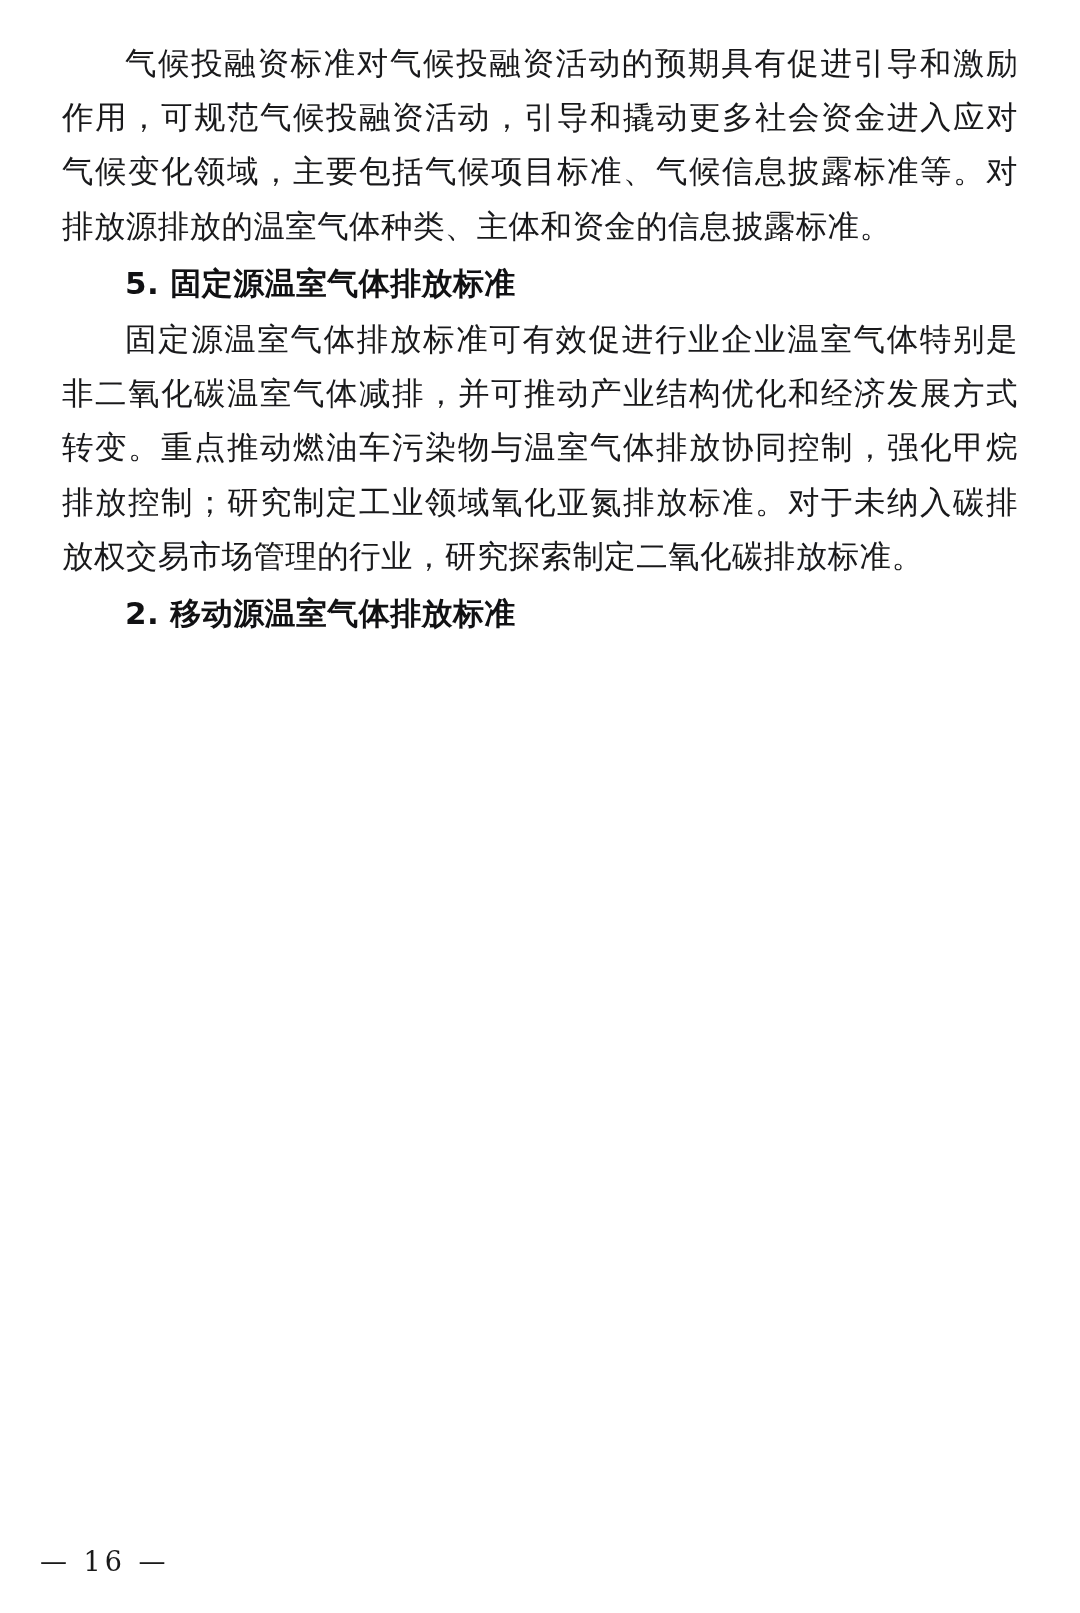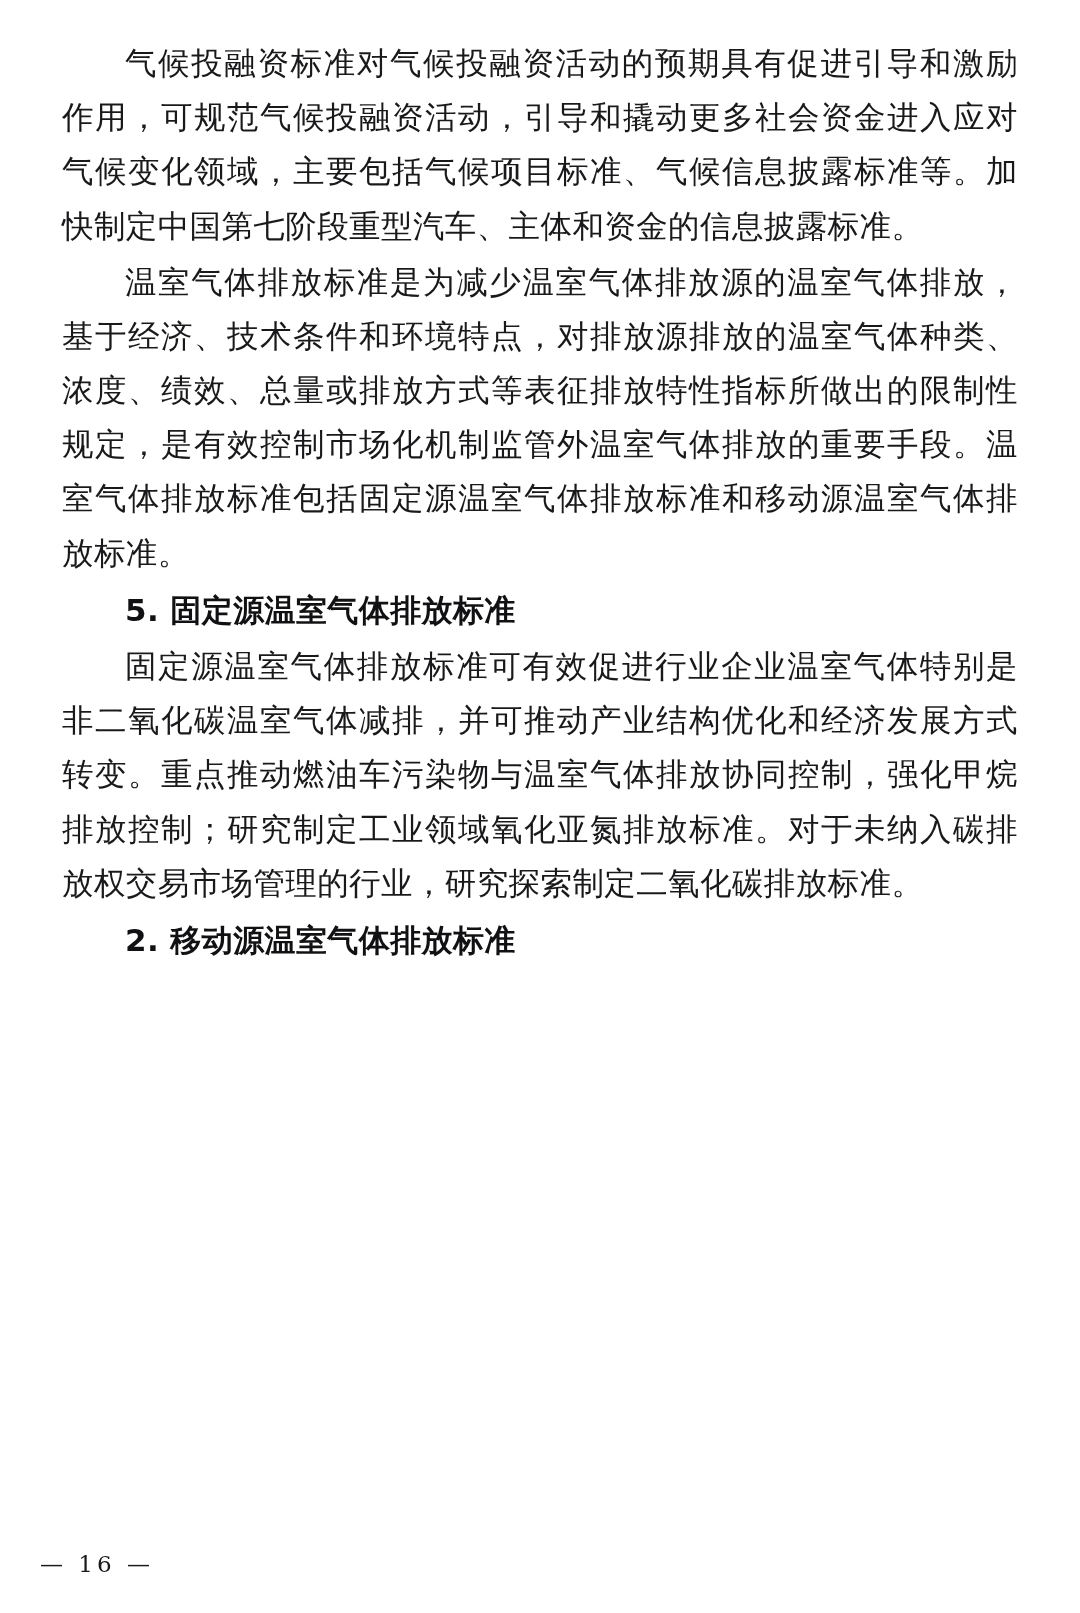--- a/index.html
+++ b/index.html
@@ -56,35 +56,34 @@
   }
   .footer {
     position: absolute;
     left: 0;
     right: 0;
     bottom: 36px;
     text-align: left;
     padding-left: 40px;
   }
   .page-number {
-    font-size: 23px;
+    font-size: 27px;
     color: #1a1a1a;
     letter-spacing: 4px;
     font-family: "DejaVu Serif", "Liberation Serif", serif;
   }
 </style>
 </head>
 <body>
 
 <div class="page">
 
-  <p class="para indent">气候投融资标准对气候投融资活动的预期具有促进引导和激励作用，可规范气候投融资活动，引导和撬动更多社会资金进入应对气候变化领域，主要包括气候项目标准、气候信息披露标准等。加快制定中国第七阶段重型汽车、主体和资金的信息披露标准。</p>
+  <p class="para indent">气候投融资标准对气候投融资活动的预期具有促进引导和激励作用，可规范气候投融资活动，引导和撬动更多社会资金进入应对气候变化领域，主要包括气候项目标准、气候信息披露标准等。对排放源排放的温室气体种类、主体和资金的信息披露标准。</p>
 
 
-  <p class="para indent">温室气体排放标准是为减少温室气体排放源的温室气体排放，基于经济、技术条件和环境特点，对排放源排放的温室气体种类、浓度、绩效、总量或排放方式等表征排放特性指标所做出的限制性规定，是有效控制市场化机制监管外温室气体排放的重要手段。温室气体排放标准包括固定源温室气体排放标准和移动源温室气体排放标准。</p>
 
   <p class="heading-sub">5. 固定源温室气体排放标准</p>
 
   <p class="para indent">固定源温室气体排放标准可有效促进行业企业温室气体特别是非二氧化碳温室气体减排，并可推动产业结构优化和经济发展方式转变。重点推动燃油车污染物与温室气体排放协同控制，强化甲烷排放控制；研究制定工业领域氧化亚氮排放标准。对于未纳入碳排放权交易市场管理的行业，研究探索制定二氧化碳排放标准。</p>
 
   <p class="heading-sub">2. 移动源温室气体排放标准</p>
 
 
   <div class="footer">
     <span class="page-number">— 16 —</span>

